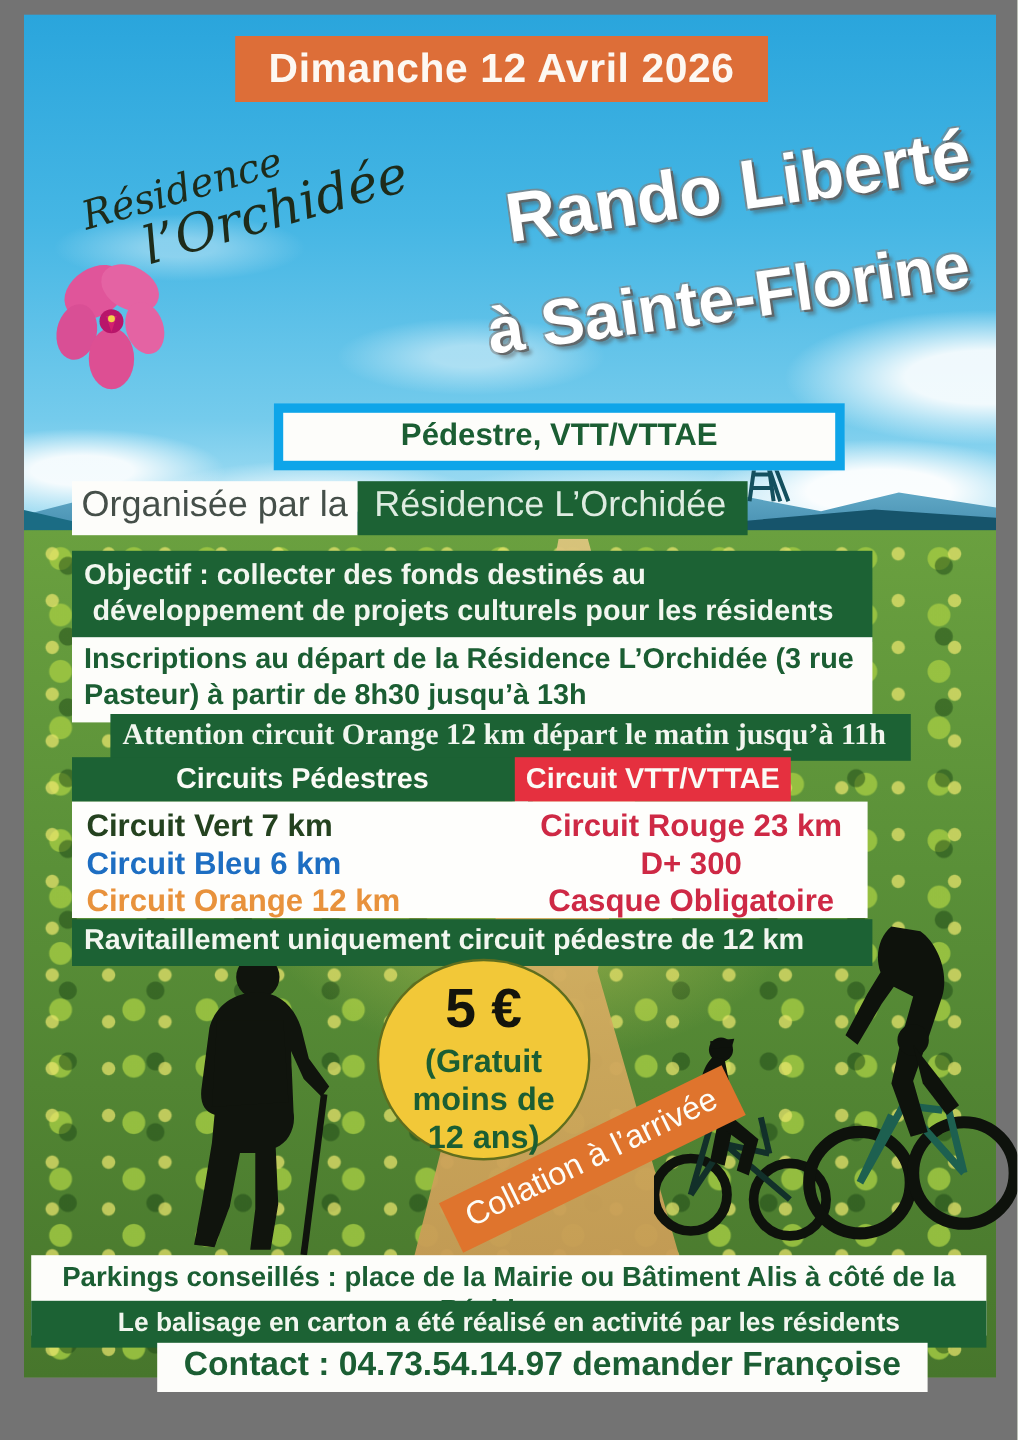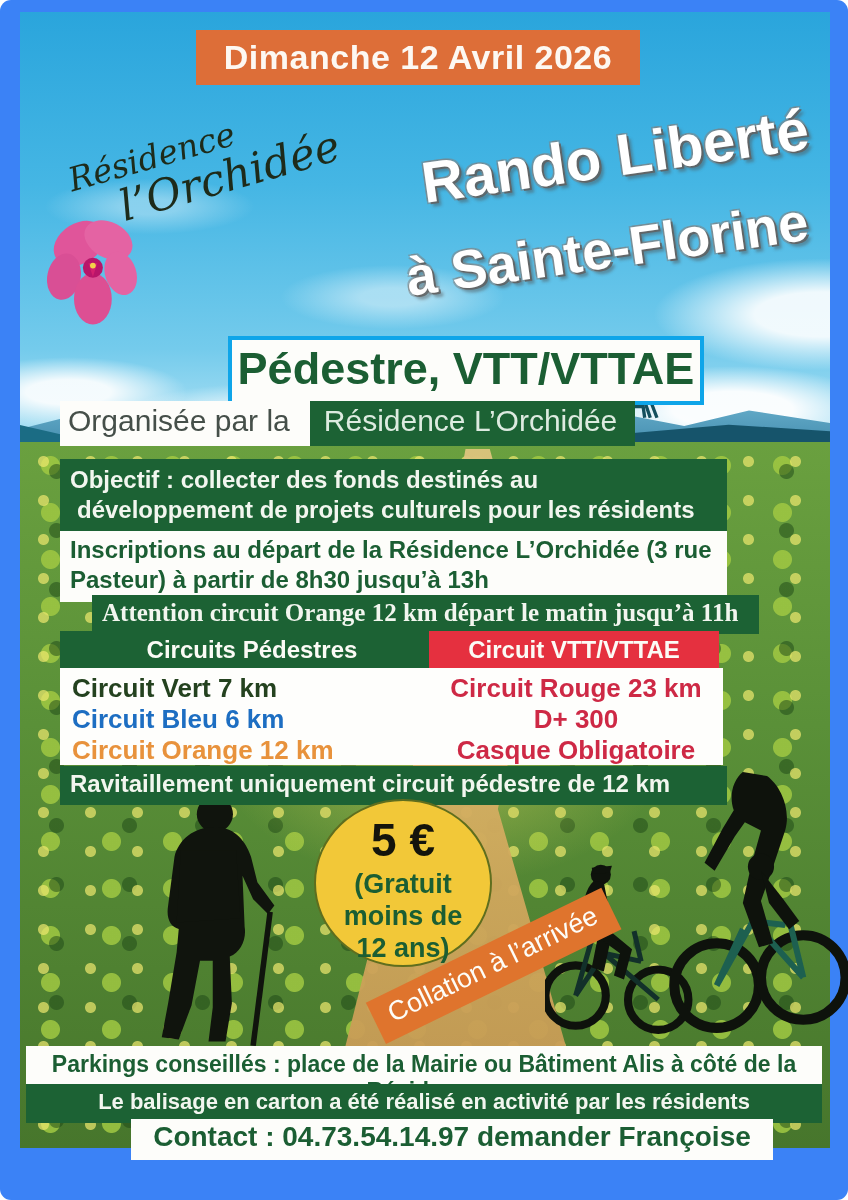--- a/index.html
+++ b/index.html
@@ -1,17 +1,17 @@
 <!DOCTYPE html>
 <html><head>
 <meta charset="utf-8">
 <style>
   html,body{margin:0;padding:0;background:#fff;}
-  .poster{position:relative;width:848px;height:1200px;background:#3b82f6;overflow:hidden;
-          font-family:"Liberation Sans",sans-serif;border-radius:11px;}
+  .poster{position:relative;width:848px;height:1200px;background:#737373;overflow:hidden;
+          font-family:"Liberation Sans",sans-serif;}
   
   .photo{position:absolute;left:20px;top:12px;width:810px;height:1136px;overflow:hidden;}
   .sky{position:absolute;left:0;top:0;width:100%;height:432px;
     background:
       radial-gradient(ellipse 200px 60px at 88% 92%, rgba(255,255,255,.95) 30%, rgba(255,255,255,0) 72%),
       radial-gradient(ellipse 240px 80px at 99% 70%, rgba(255,255,255,.9) 28%, rgba(255,255,255,0) 70%),
       radial-gradient(ellipse 170px 50px at 6% 88%, rgba(255,255,255,.9) 25%, rgba(255,255,255,0) 70%),
       radial-gradient(ellipse 220px 62px at 30% 96%, rgba(255,255,255,.85) 25%, rgba(255,255,255,0) 70%),
       radial-gradient(ellipse 280px 85px at 62% 100%, rgba(255,255,255,.85) 20%, rgba(255,255,255,0) 70%),
       radial-gradient(ellipse 160px 46px at 46% 66%, rgba(255,255,255,.45) 20%, rgba(255,255,255,0) 70%),
@@ -45,33 +45,33 @@
     font-size:34px;font-weight:bold;text-align:center;line-height:55px;letter-spacing:.5px;z-index:5;}
   .logo{left:70px;top:126px;transform:rotate(-16deg);color:#1e2b1a;z-index:5;
     font-family:"DejaVu Serif",serif;font-style:italic;line-height:1;}
   .logo .l1{font-size:33px;}
   .logo .l2{font-size:43px;margin-left:42px;margin-top:2px;}
   .title{z-index:5;color:#ffffff;font-weight:bold;text-align:center;white-space:nowrap;
     text-shadow:2px 2px 0 rgba(95,95,95,.85),-1.5px -1.5px 0 rgba(130,130,130,.55),
       1.5px -1.5px 0 rgba(130,130,130,.55),-1.5px 1.5px 0 rgba(130,130,130,.55),4px 5px 3px rgba(80,80,80,.45);}
   .title1{left:390px;top:122px;width:450px;font-size:58px;transform:rotate(-8deg);}
   .title2{left:376px;top:218px;width:462px;font-size:54px;transform:rotate(-8deg);}
-  .disciplines{left:228px;top:336px;width:476px;background:#fdfdfa;border:4px solid #0ea5e9;
-    color:#1b5e33;font-size:45px;font-weight:bold;text-align:center;padding:3px 0 6px;z-index:5;}
+  .disciplines{left:228px;top:336px;width:476px;background:#fdfdfa;border:8px solid #0ea5e9;
+    color:#1b5e33;font-size:26px;font-weight:bold;text-align:center;padding:3px 0 6px;z-index:5;}
   .organizer{left:60px;top:401px;display:flex;z-index:5;font-size:30px;white-space:nowrap;}
-  .organizer .prefix{background:#fdfdfa;color:#454f49;padding:3px 20px 8px 8px;}
+  .organizer .prefix{background:#fdfdfa;color:#454f49;padding:3px 8px 8px 8px;}
   .organizer .name{background:#1c6234;color:#ddebe0;padding:3px 18px 8px 14px;}
   .objective{left:60px;top:459px;width:667px;font-size:24px;line-height:1.27;padding:6px 8px 9px 10px;z-index:5;}
   .objective .ln2{padding-left:7px;}
   .inscriptions{left:60px;top:531px;width:667px;font-size:24px;line-height:1.25;padding:4px 8px 7px 10px;z-index:5;}
   .attention{left:60px;top:595px;width:667px;font-family:"Liberation Serif",serif;font-size:25px;
     padding:4px 6px 7px 10px;z-index:5;margin-left:32px;}
   .hdr{top:631px;height:37px;line-height:37px;font-size:24px;font-weight:bold;text-align:center;color:#fbfbf6;z-index:5;}
   .hdr-ped{left:60px;width:384px;background:#1c6234;}
-  .hdr-vtt{left:429px;width:290px;background:#e5303f;}
+  .hdr-vtt{left:429px;width:230px;background:#e5303f;}
   .circ-box{top:668px;height:97px;background:#fefefc;font-size:26px;font-weight:bold;line-height:1.2;z-index:5;}
   .circ-ped{left:60px;width:380px;padding:5px 12px;}
   .circ-vtt{left:429px;width:294px;padding:5px 4px;text-align:center;color:#ce2945;}
   .c-vert{color:#24421f;} .c-bleu{color:#1d6ec2;} .c-orange{color:#e8923c;}
   .ravito{left:60px;top:766px;width:667px;font-size:24px;padding:4px 8px 7px 10px;z-index:5;}
   .price{left:314px;top:799px;width:178px;height:168px;border-radius:50%;background:#f2c838;
     border:2px solid #5f6e1e;text-align:center;z-index:6;}
   .price .amount{font-size:46px;font-weight:bold;color:#14140c;margin-top:12px;}
   .price .note{font-size:27px;font-weight:bold;color:#1b5e33;line-height:1.12;margin-top:2px;}
   .collation{left:386px;top:998px;transform:rotate(-26deg);transform-origin:left bottom;

